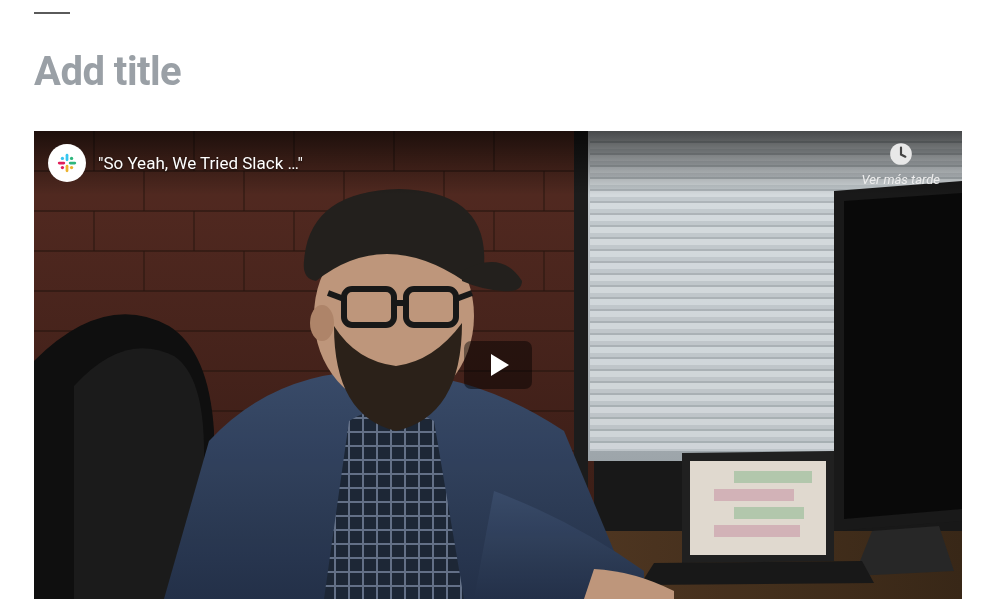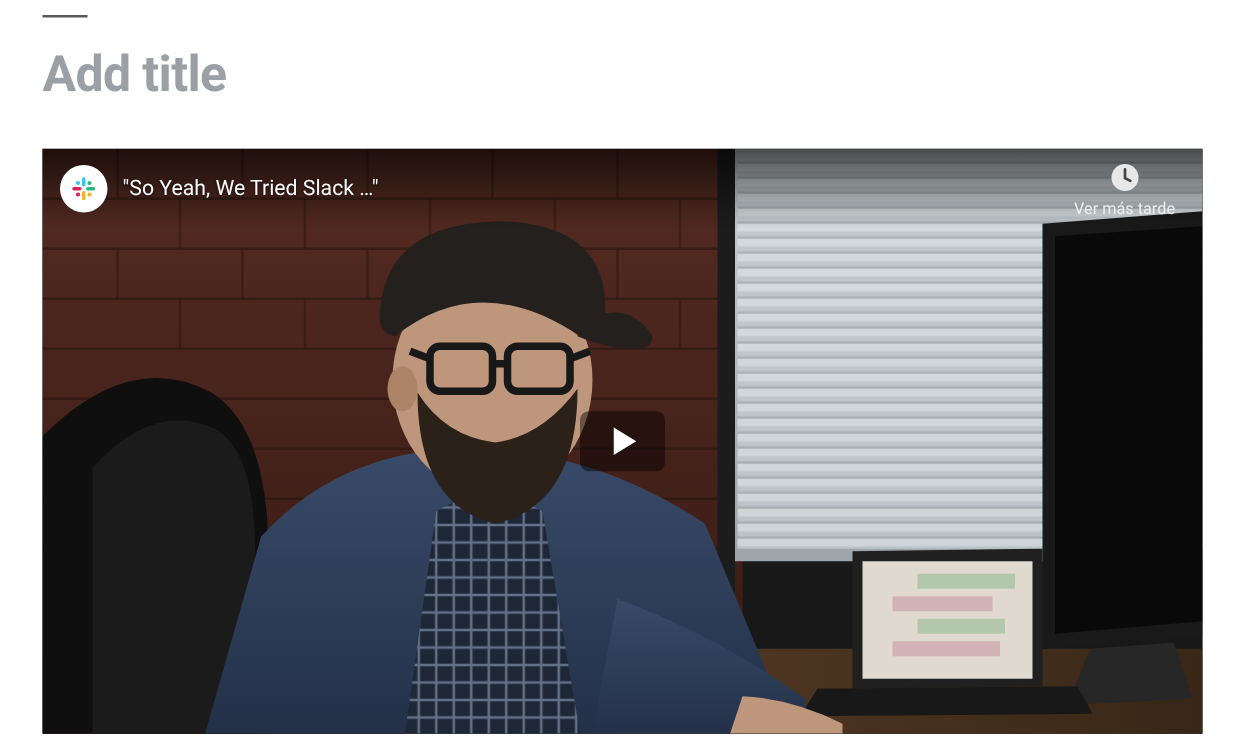--- a/index.html
+++ b/index.html
@@ -15,21 +15,21 @@
       height: 2px;
       background: #5a5a5a;
       margin-left: 34px;
       margin-top: 12px;
     }
     .page-title {
       font-size: 40px;
       font-weight: 700;
       color: #9aa0a6;
       margin-left: 34px;
-      margin-top: 22px;
+      margin-top: 34px;
       letter-spacing: -0.5px;
     }
     .video-container {
       margin: 36px 34px 0 34px;
       width: 928px;
       height: 468px;
       position: relative;
       overflow: hidden;
       background: #000;
     }
@@ -70,20 +70,21 @@
       padding-right: 8px;
     }
     .yt-action {
       display: flex;
       flex-direction: column;
       align-items: center;
       color: #eeeeee;
       font-size: 13px;
       cursor: pointer;
       gap: 4px;
+      font-style: italic;
     }
     .yt-action-icon {
       width: 28px; height: 28px;
       display: flex; align-items: center; justify-content: center;
     }
     .play-button {
       position: absolute;
       top: 50%; left: 50%;
       transform: translate(-50%, -50%);
       width: 68px; height: 48px;

